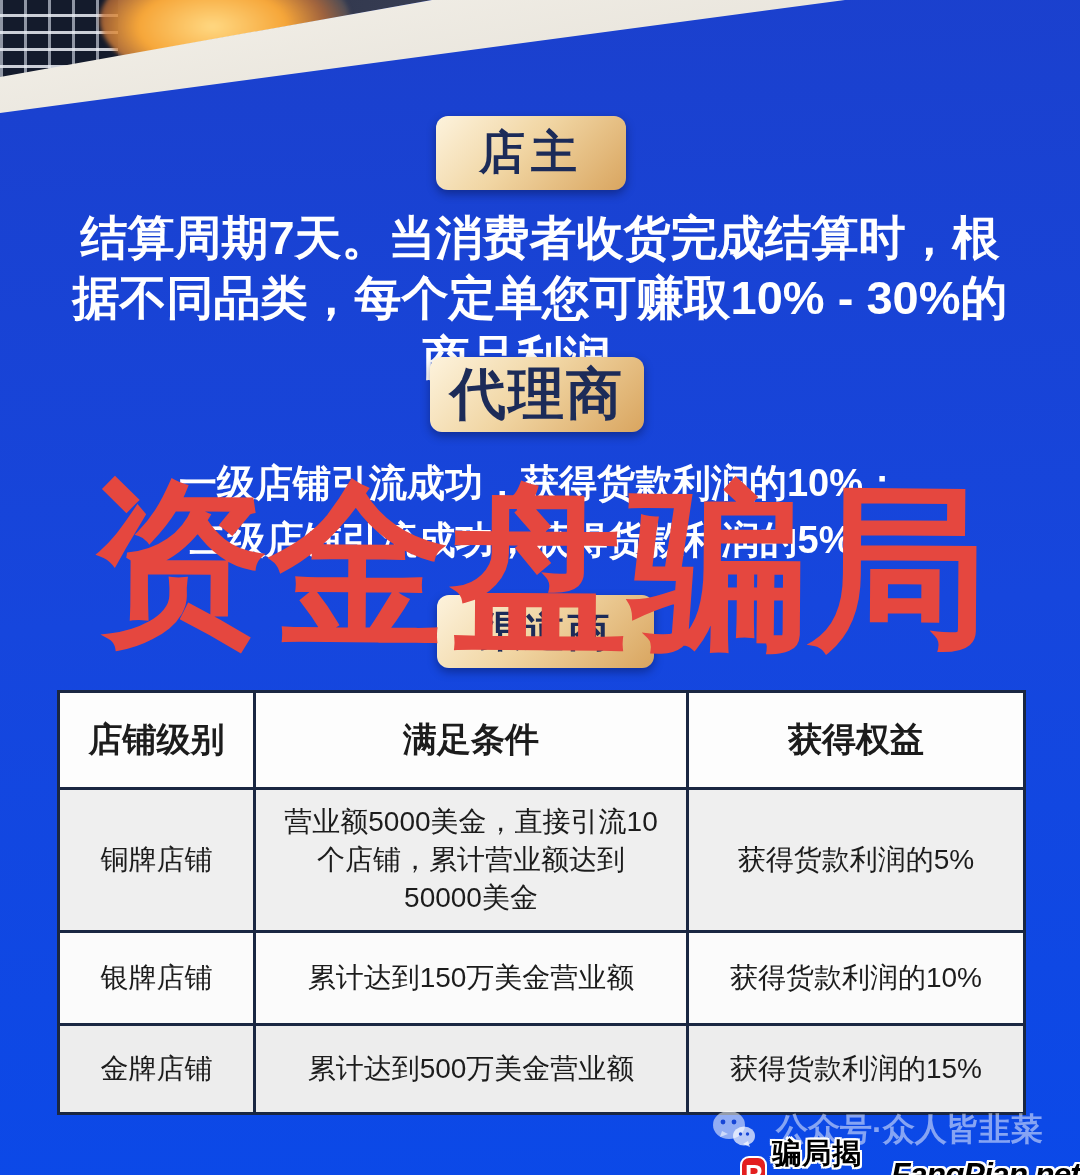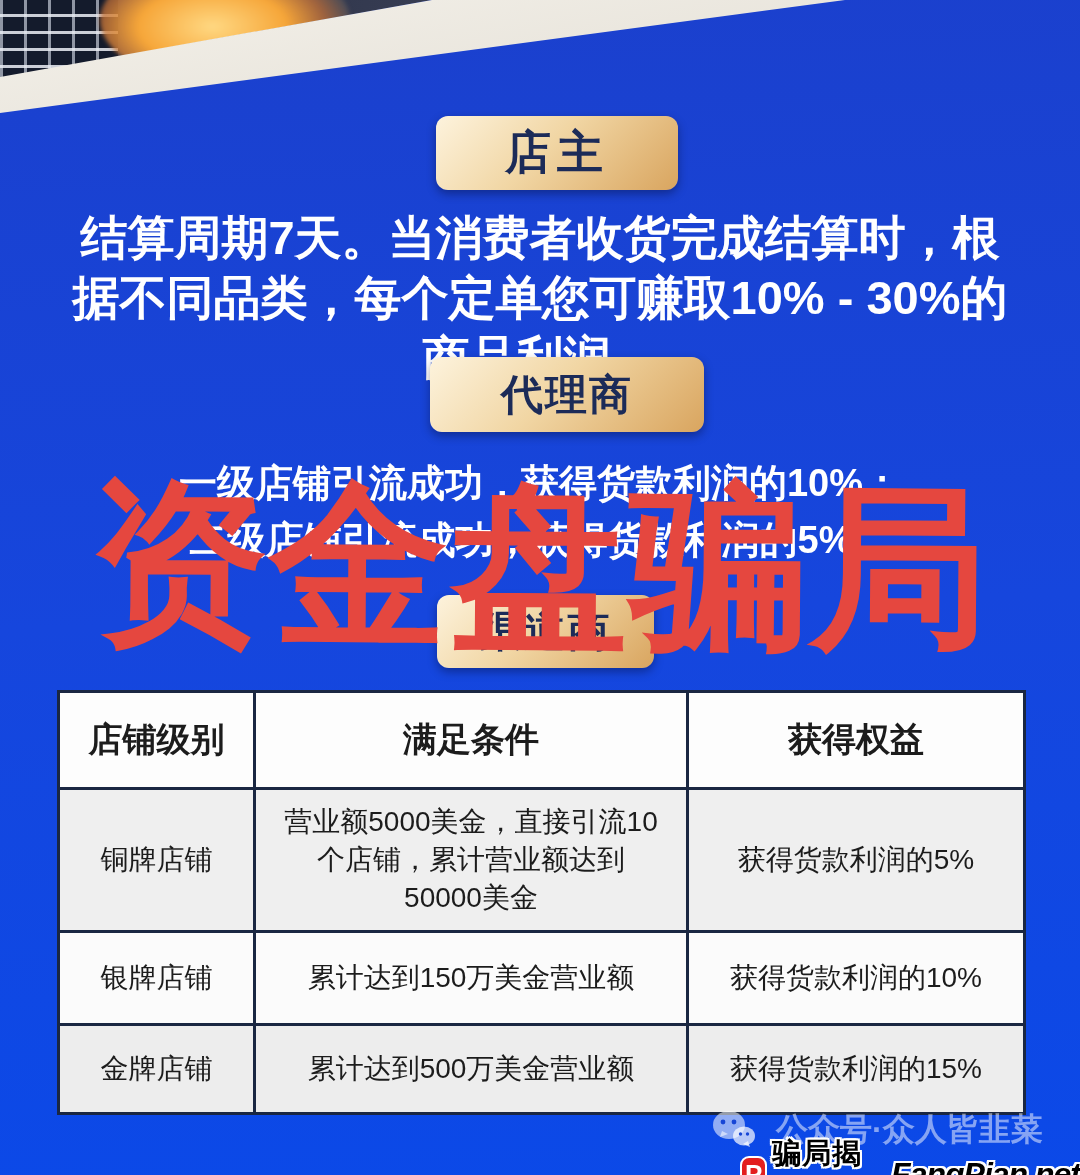--- a/index.html
+++ b/index.html
@@ -22,22 +22,22 @@
     background:radial-gradient(ellipse at 45% 55%,#ffd882 0%,#f6a639 38%,rgba(197,113,56,.75) 58%,rgba(120,110,100,.35) 72%,transparent 82%);
     filter:blur(2px);}
   .hero-band{position:absolute;left:0;top:0;width:1080px;height:140px;
     clip-path:polygon(0 113px,0 77px,432px 0,845px 0);
     background:linear-gradient(170deg,#f4f1ea 0%,#e7e3da 60%,#cfcabf 100%);}
   
   .gold-btn{position:absolute;display:flex;align-items:center;justify-content:center;
     border-radius:12px;font-weight:800;color:#1c2b58;
     background:linear-gradient(135deg,#fdf3dd 0%,#f1d6a4 45%,#d9a55f 100%);
     box-shadow:0 4px 10px rgba(0,0,20,.35);}
-  .btn-owner{left:436px;top:116px;width:242px;height:74px;font-size:46px;letter-spacing:6px;}
-  .btn-agent{left:430px;top:357px;width:274px;height:75px;font-size:42px;letter-spacing:2px;}
+  .btn-owner{left:436px;top:116px;width:190px;height:74px;font-size:46px;letter-spacing:6px;}
+  .btn-agent{left:430px;top:357px;width:214px;height:75px;font-size:56px;letter-spacing:2px;}
   .btn-channel{left:437px;top:595px;width:217px;height:73px;font-size:42px;letter-spacing:2px;}
   
   .copy{position:absolute;color:#fff;font-weight:700;text-align:center;}
   .owner-desc{left:60px;top:208px;width:960px;font-size:47px;line-height:60px;}
   .agent-desc{left:60px;top:455px;width:960px;font-size:38px;line-height:57px;}
   
   .scam-mark{position:absolute;left:50%;top:478px;transform:translateX(-50%) rotate(.4deg);
     font-size:178px;line-height:1;font-weight:900;white-space:nowrap;z-index:50;
     letter-spacing:2px;}
   

